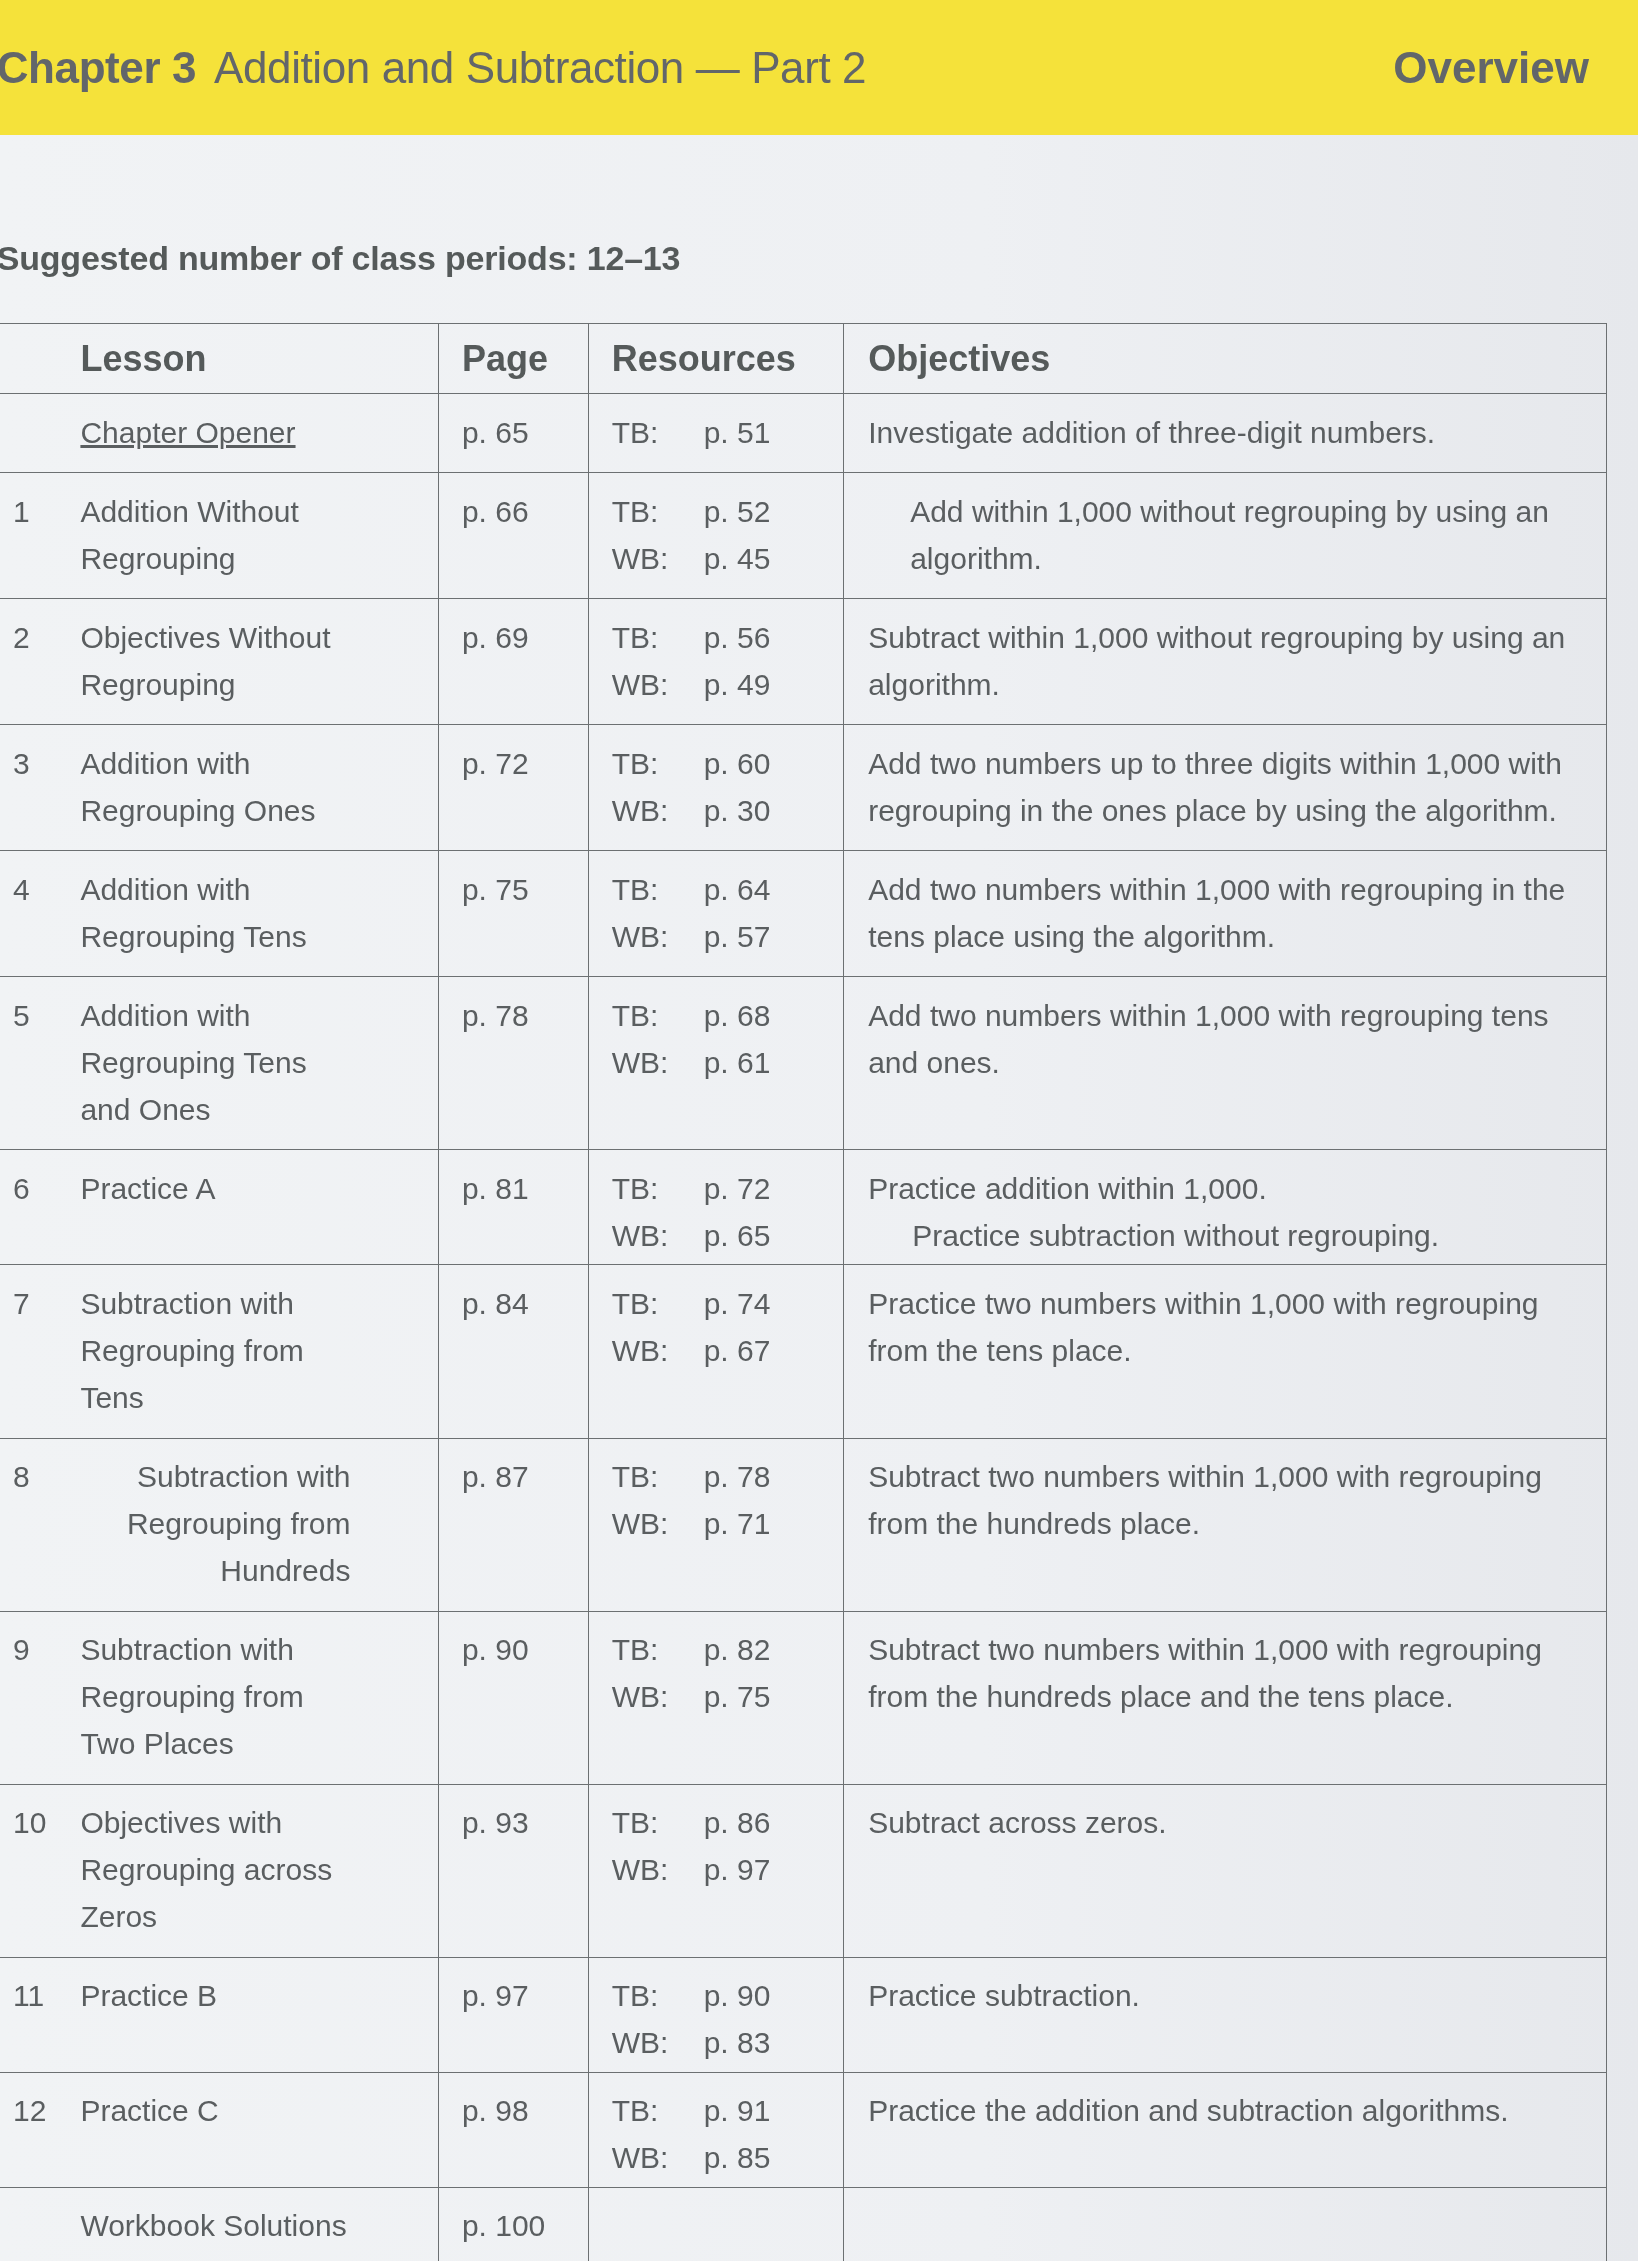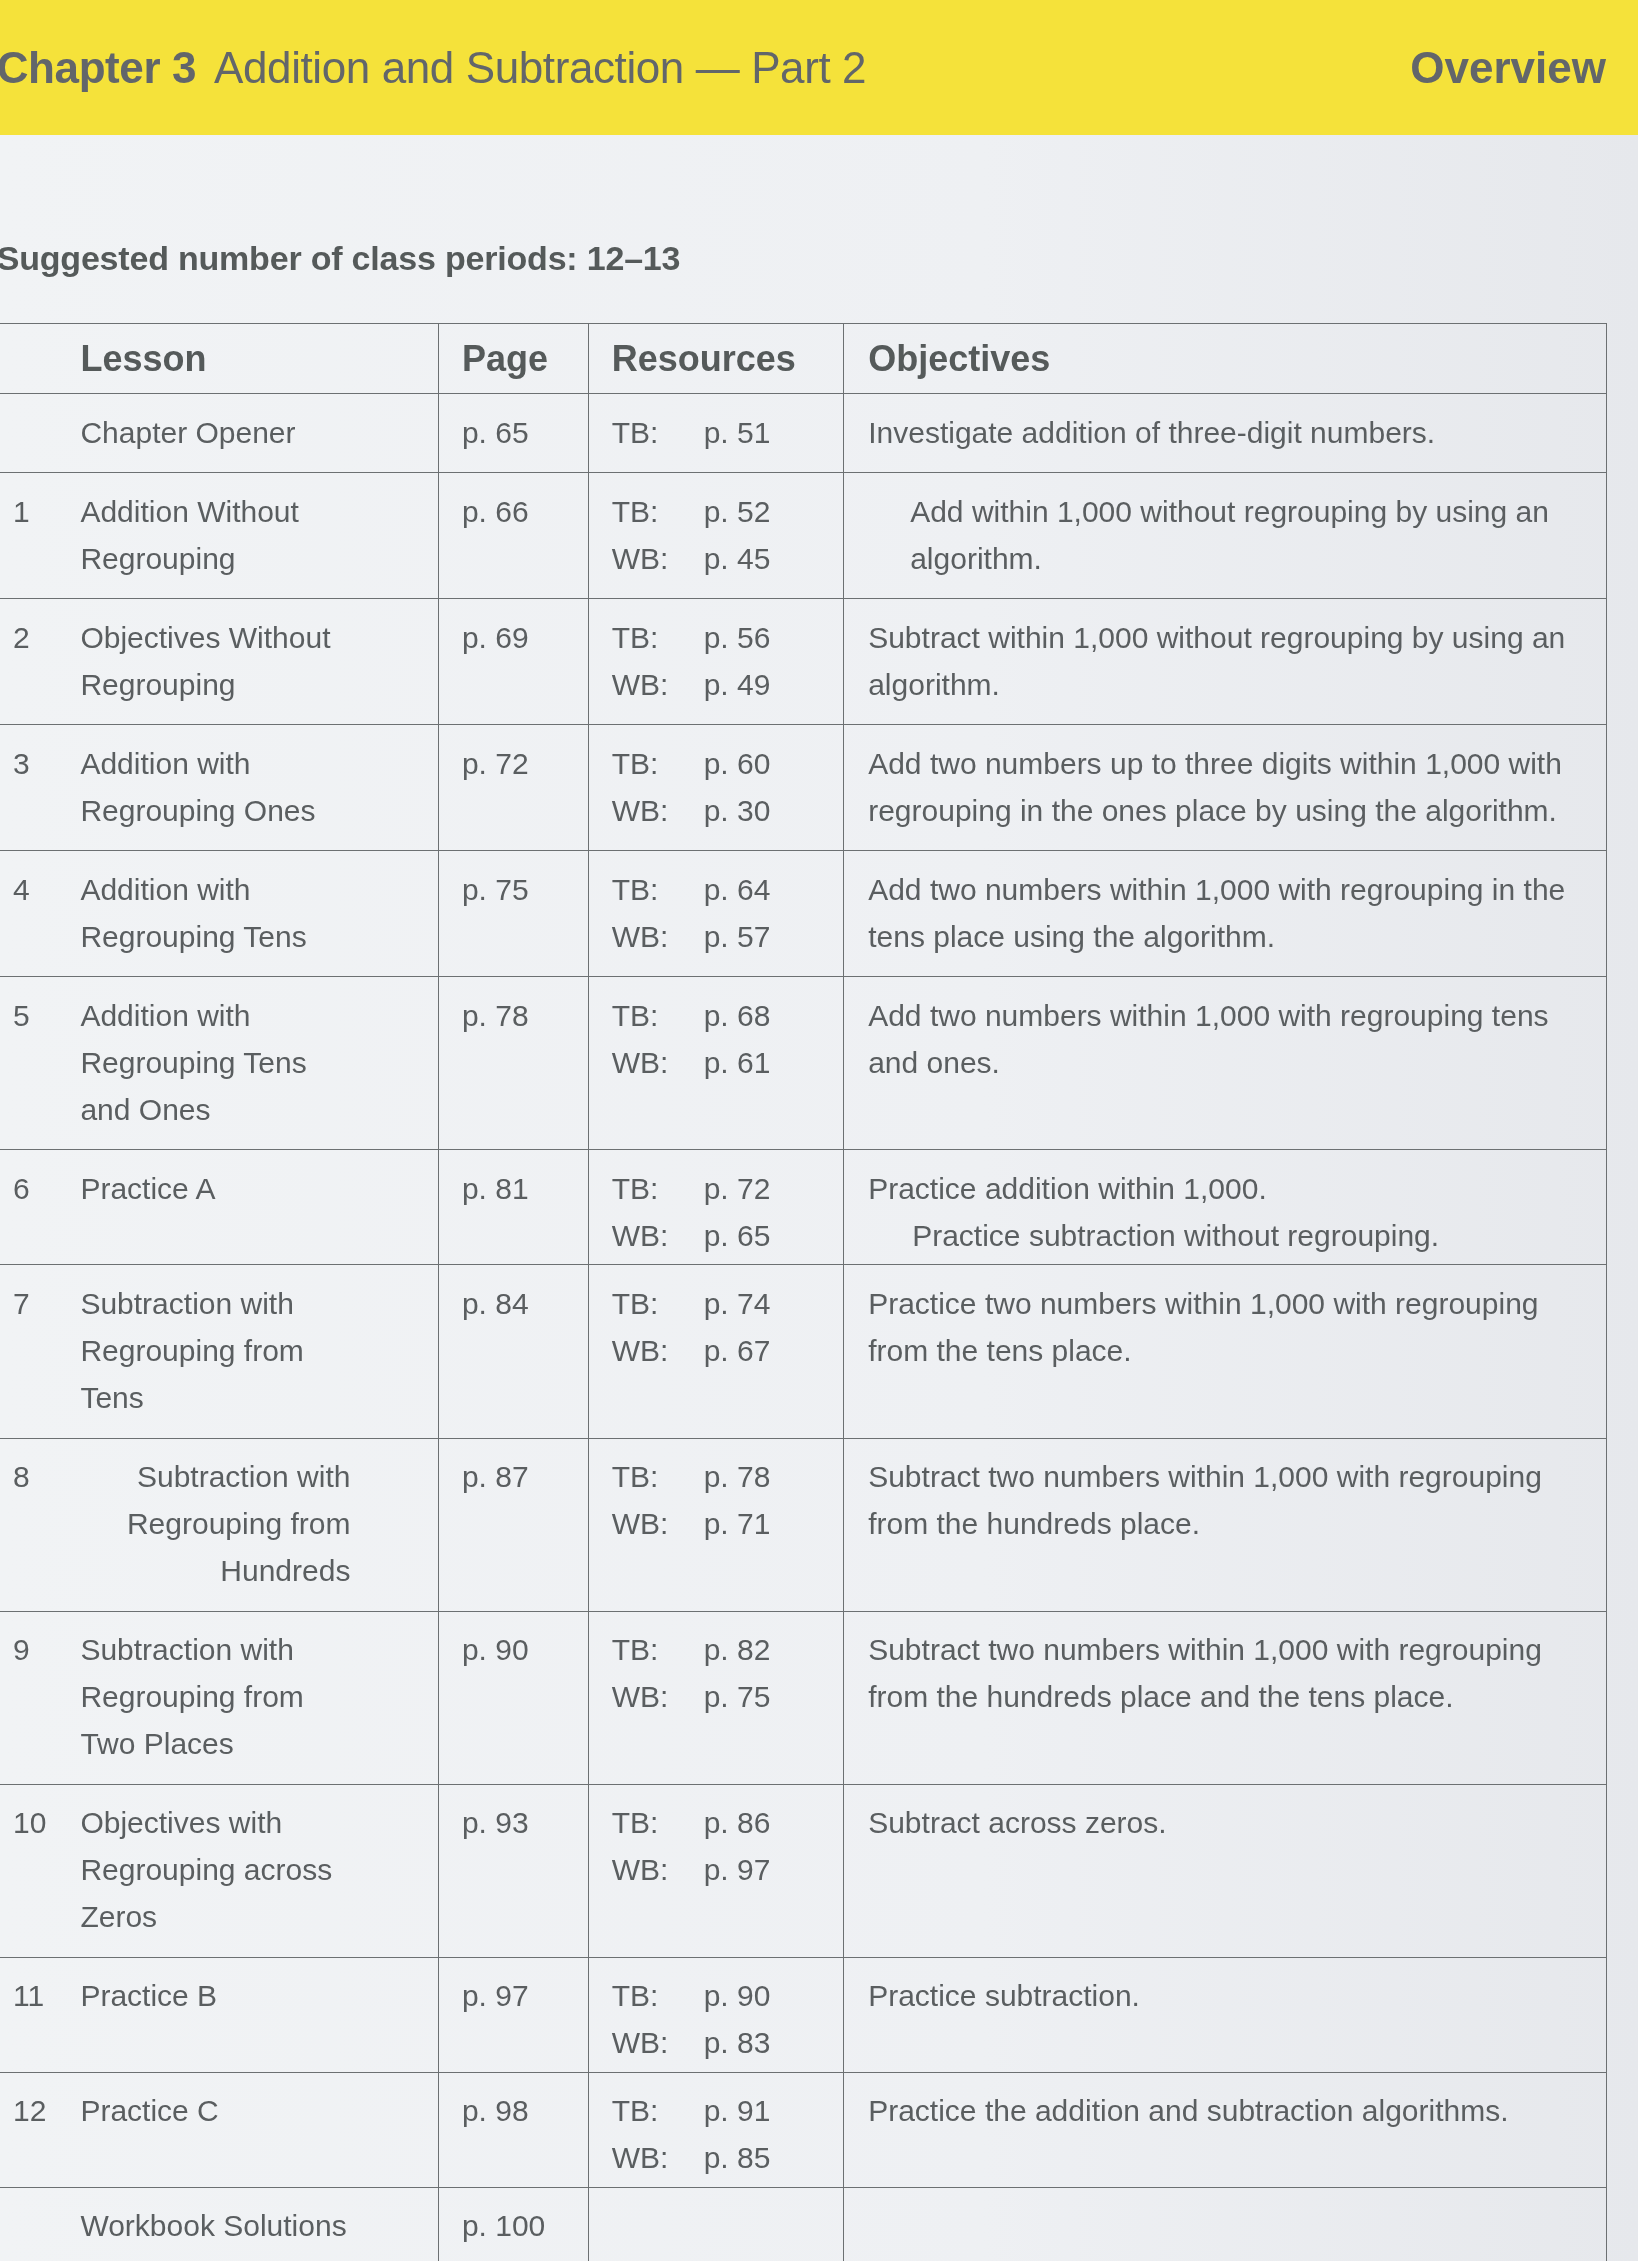--- a/index.html
+++ b/index.html
@@ -13,21 +13,21 @@
   .banner {
     position:absolute; left:0; top:0; width:1639px; height:135px;
     background:#f5e23a;
   }
   .banner .title {
     position:absolute; left:-3.3px; top:43px; font-size:44px; color:#62666a; white-space:nowrap;
     letter-spacing:-0.4px;
   }
   .banner .title b { font-weight:bold; margin-right:18px; }
   .banner .overview {
-    position:absolute; right:33px; top:43px; font-size:44px; font-weight:bold; color:#62666a;
+    position:absolute; right:50px; top:43px; font-size:44px; font-weight:bold; color:#62666a;
   }
   .periods {
     position:absolute; left:-3.3px; top:239px; font-size:34px; font-weight:bold; color:#555a5a;
     letter-spacing:-0.2px;
   }
   table {
     position:absolute; left:-1.6px; top:323px; width:1609px;
     border-collapse:collapse;
     font-size:30px; color:#5a5e60;
   }
@@ -71,21 +71,21 @@
       <th class="c-lesson h-lesson">Lesson</th>
       <th class="c-page h-page">Page</th>
       <th class="c-res h-res">Resources</th>
       <th class="c-obj h-obj">Objectives</th>
     </tr>
   </thead>
   <tbody id="tbody">
       <tr style="height: 69px;">
         <td class="c-lesson lesson-cell">
          <span class="num"></span>
-         <span class="lname" style="width: 270px;">Chapter Opener</span>
+         <span class="lname" style="width: 270px; text-decoration: underline;">Chapter Opener</span>
        </td>
        <td class="c-page page-cell">p. 65</td>
        <td class="c-res res-cell">
           <div class="res-line">
             <span class="res-label">TB:</span>
             <span>p. 51</span>
           </div>
         </td>
        <td class="c-obj obj-cell">
           <div style="max-width: 737px;">Investigate addition of three-digit numbers.</div>

